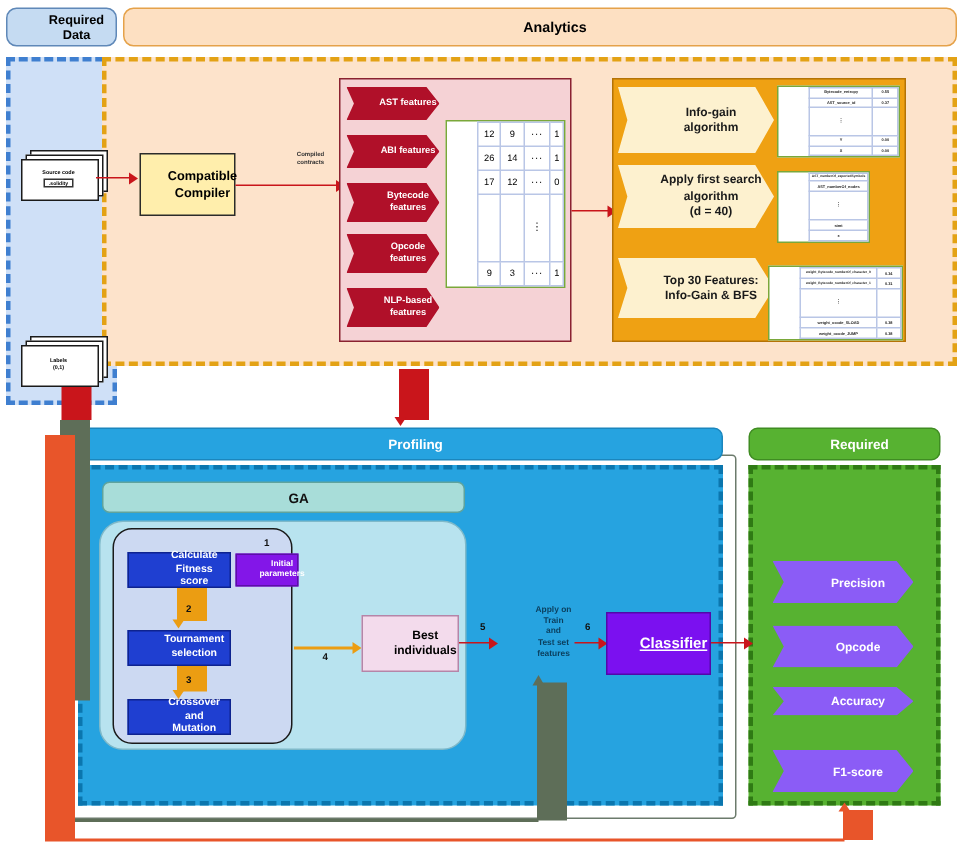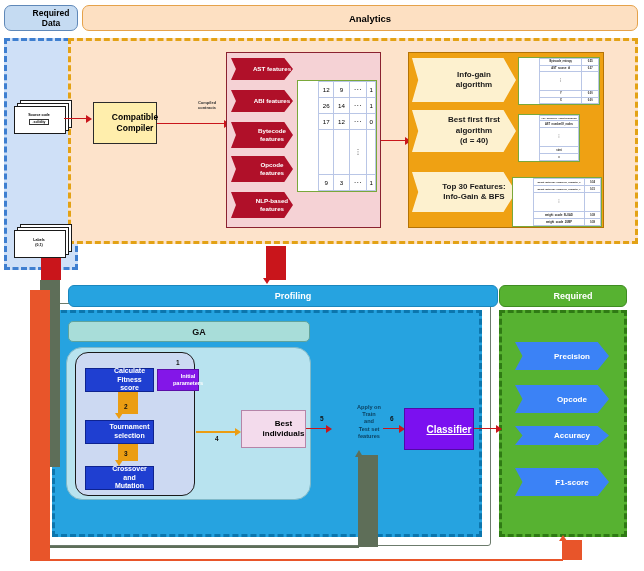--- a/index.html
+++ b/index.html
@@ -7,21 +7,21 @@
        font-family:"Liberation Sans", sans-serif;color:#000;}
   .abs{position:absolute;box-sizing:border-box;padding-left:20px;}
   .ctr{display:flex;align-items:center;justify-content:center;text-align:center;}
 
   
   .pill{border-radius:7px;font-weight:bold;}
   #required-data-pill{left:4px;top:5px;width:74px;height:26px;background:#c5dbf2;
      border:1.3px solid #5f88b8;font-size:8.5px;}
   #analytics-pill{left:82px;top:5px;width:556px;height:26px;background:#fde0c2;
      border:1.3px solid #e5a24a;font-size:9.5px;}
-  #profiling-pill{left:68px;top:285px;width:430px;height:22px;background:#26a3e0;
+  #profiling-pill{left:52px;top:285px;width:430px;height:22px;background:#26a3e0;
      border:1px solid #1b86bd;border-radius:6px;color:#fff;font-size:9px;font-weight:bold;}
   #results-pill{left:499px;top:285px;width:128px;height:22px;background:#57b231;
      border:1px solid #3f8c22;border-radius:6px;color:#fff;font-size:9px;font-weight:bold;}
   #ga-pill{left:68px;top:321px;width:242px;height:21px;background:#a8ddd9;
      border:1.2px solid #5fa39d;border-radius:5px;font-size:9px;font-weight:bold;color:#111;}
 
   
   #required-data-region{left:4px;top:38px;width:74px;height:232px;background:#cfe0f7;
      border:3px dashed #3f7fd0;}
   #analytics-region{left:68px;top:38px;width:570px;height:206px;background:#fde3cb;
@@ -118,23 +118,23 @@
 
   #best-individuals{left:241px;top:410px;width:65px;height:38px;background:#f3dbec;
      border:1px solid #b585a8;font-size:8px;font-weight:bold;line-height:1.25;}
   #apply-label{left:335px;top:397px;width:48px;height:50px;font-size:5.6px;font-weight:bold;
      line-height:1.3;color:#0b3f5e;}
   #classifier-box{left:404px;top:408px;width:70px;height:42px;background:#7b10f0;
      border:1px solid #5209a8;}
   #classifier-box span{color:#fff;font-size:10px;font-weight:bold;text-decoration:underline;}
 
   
-  .reschev{position:absolute;background:#3b82f6;color:#fff;font-size:8px;font-weight:bold;
+  .reschev{position:absolute;background:#8b5cf6;color:#fff;font-size:8px;font-weight:bold;
      display:flex;align-items:center;justify-content:center;text-align:center;
-     clip-path:polygon(0 0, 88% 0, 100% 50%, 88% 100%, 0 100%, 8% 50%);}
+     clip-path:polygon(0 0, 88% 0, 100% 50%, 88% 100%, 0 100%, 8% 50%);margin-top:32px;}
   #res-precision{left:515px;top:342px;width:94px;height:28px;}
   #res-recall{left:515px;top:385px;width:94px;height:28px;}
   #res-accuracy{left:515px;top:426px;width:94px;height:19px;}
   #res-f1{left:515px;top:468px;width:94px;height:28px;}
 
   
   .ln{position:absolute;background:#c9151b;}
   .lnh{height:1.4px;}
   .lnv{width:1.4px;}
   .arrowR{position:absolute;width:0;height:0;border-top:4px solid transparent;
@@ -274,21 +274,21 @@
 
 <div class="abs" id="selection-panel"></div>
 <div class="abs banner" id="banner-infogain">
   <div>
     <div>Info-gain</div>
     <div>algorithm</div>
   </div>
 </div>
 <div class="abs banner" id="banner-bfs">
   <div>
-    <div>Best first first</div>
+    <div>Apply first search</div>
     <div>algorithm</div>
     <div>(d = 40)</div>
   </div>
 </div>
 <div class="abs banner" id="banner-top40">
   <div>
     <div>Top 30 Features:</div>
     <div>Info-Gain &amp; BFS</div>
   </div>
 </div>

